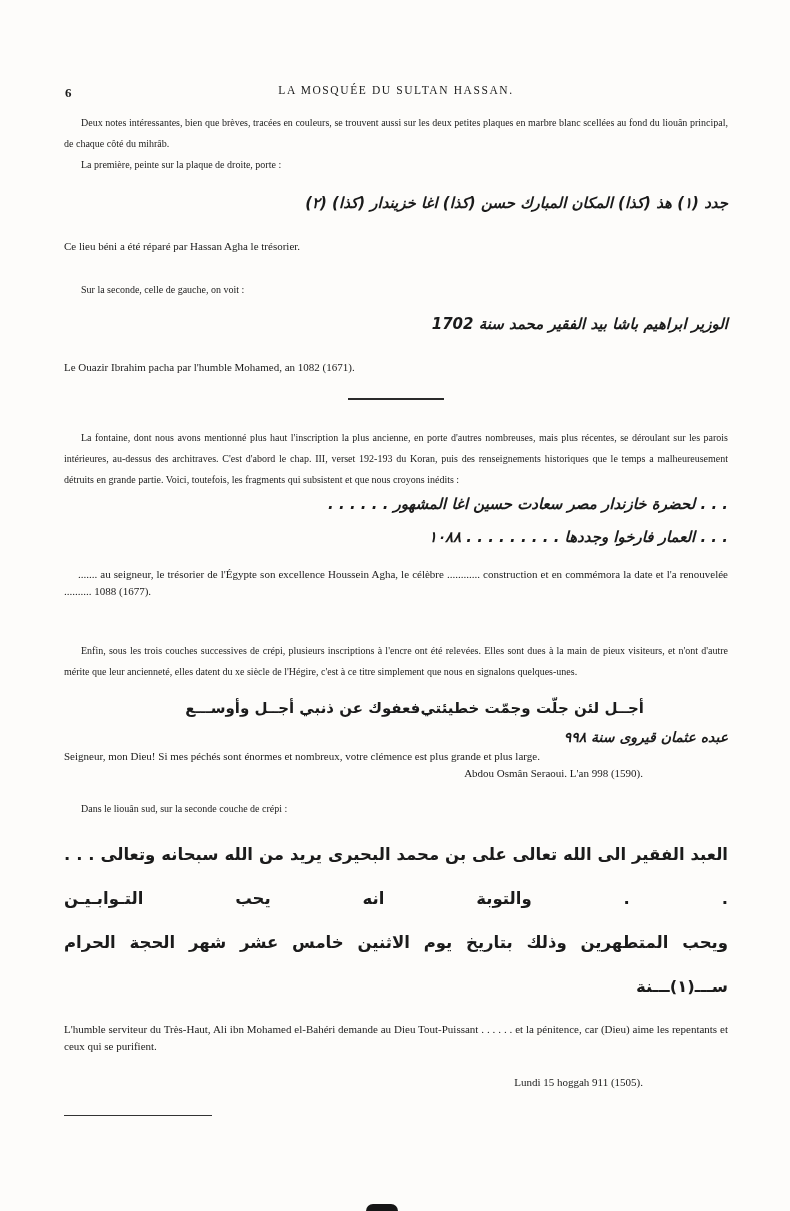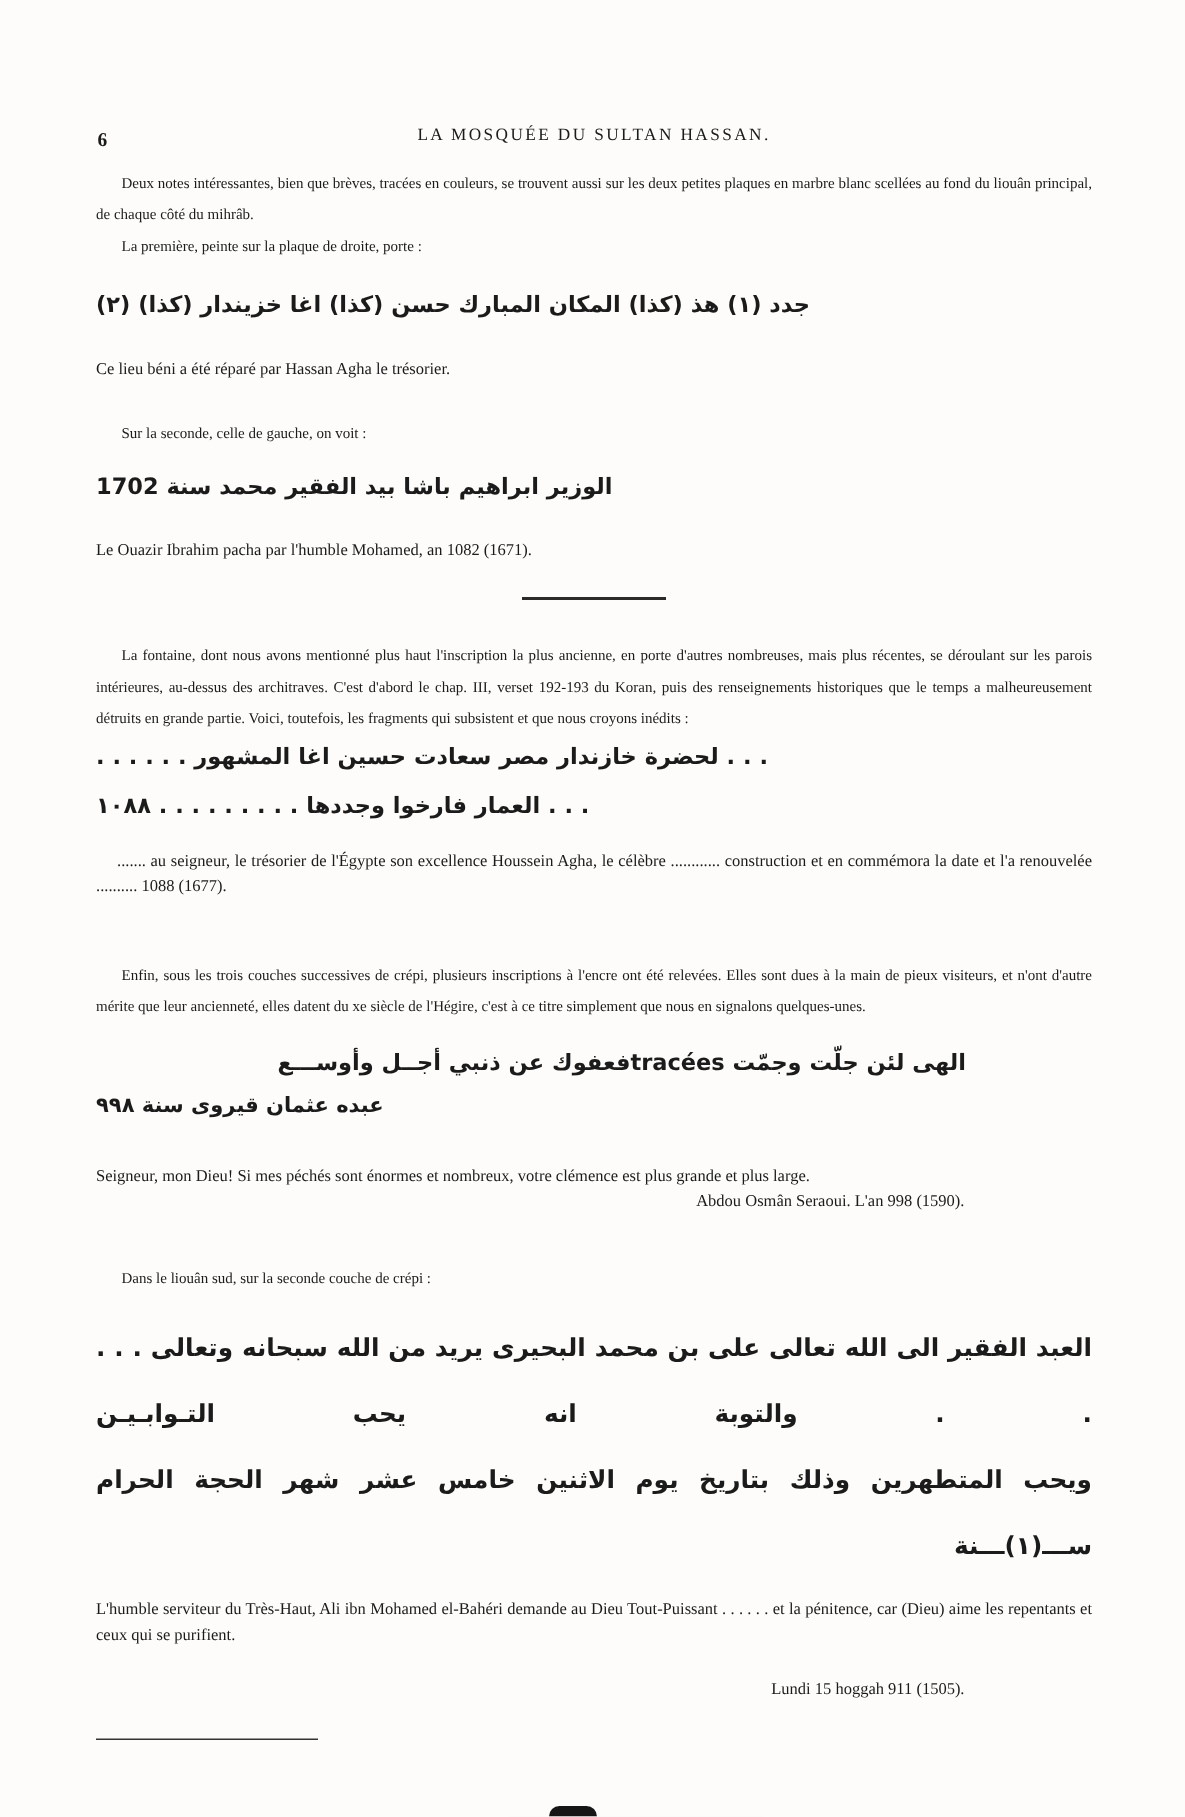--- a/index.html
+++ b/index.html
@@ -19,36 +19,36 @@
     overflow:hidden;
   }
   .page-header { position:relative; height:17px; margin-bottom:11px; }
   .page-number { position:absolute; left:1px; top:1px; font-size:13px; font-weight:bold; letter-spacing:.5px; }
   .running-title { display:block; text-align:center; font-size:11.5px; letter-spacing:1.6px; font-weight:normal; }
 
   .body-par { font-size:10px; line-height:21px; text-align:justify; }
   .indent { text-indent:17px; }
   .p3 { margin-top:24px; }
   .p5 { margin-top:40px; }
-  .p7 { margin-top:32px; }
+  .p7 { margin-top:16px; }
 
   .arabic { font-family:"DejaVu Sans",sans-serif; direction:rtl; unicode-bidi:isolate; font-weight:bold; line-height:21px; }
-  .arabic-center { text-align:left; }
+  .arabic-center { text-align:right;font-style:italic; }
   .a1 { margin-top:18px; font-size:15px; }
   .a2 { margin-top:14px; font-size:15px; }
   .a3 { margin-top:4px; font-size:15px; }
   .a3b { margin-top:12px; font-size:15px; }
 
   .caption { font-size:11px; line-height:17px; }
   .caption.center { text-align:left; }
   .caption.justify { text-align:justify; }
   .c1 { margin-top:24px; }
   .c2 { margin-top:24px; }
   .c3 { margin-top:18px; text-indent:14px; }
-  .c4 { margin-top:28px; }
+  .c4 { margin-top:0; }
   .c5 { margin-top:12px; }
 
   .divider { width:96px; margin:22px auto 27px auto; border-top:2px solid #2a2a2a; }
 
   .poem {
     display:flex; justify-content:space-between;
     direction:rtl;
     width:380px; margin:16px 84px 0 200px;
     font-size:15px;
   }
@@ -93,21 +93,21 @@
   <div class="divider"></div>
 
   <p class="body-par indent">La fontaine, dont nous avons mentionné plus haut l'inscription la plus ancienne, en porte d'autres nombreuses, mais plus récentes, se déroulant sur les parois intérieures, au-dessus des architraves. C'est d'abord le chap. III, verset 192-193 du Koran, puis des renseignements historiques que le temps a malheureusement détruits en grande partie. Voici, toutefois, les fragments qui subsistent et que nous croyons inédits :</p>
   <div class="arabic arabic-center a3">. . . لحضرة خازندار مصر سعادت حسين اغا المشهور . . . . . .</div>
   <div class="arabic arabic-center a3b">. . . العمار فارخوا وجددها . . . . . . . . . ١٠٨٨</div>
   <div class="caption justify c3">....... au seigneur, le trésorier de l'Égypte son excellence Houssein Agha, le célèbre ............ construction et en commémora la date et l'a renouvelée .......... 1088 (1677).</div>
 
   <p class="body-par indent p5">Enfin, sous les trois couches successives de crépi, plusieurs inscriptions à l'encre ont été relevées. Elles sont dues à la main de pieux visiteurs, et n'ont d'autre mérite que leur ancienneté, elles datent du xe siècle de l'Hégire, c'est à ce titre simplement que nous en signalons quelques-unes.</p>
 
   <div class="poem">
-    <span class="arabic hemistich">الهى لئن جلّت وجمّت tracées</span>
+    <span class="arabic hemistich">أجــل لئن جلّت وجمّت خطيئتي</span>
     <span class="arabic hemistich">فعفوك عن ذنبي أجــل وأوســـع</span>
   </div>
   <div class="arabic arabic-center signature">عبده عثمان قيروى سنة ٩٩٨</div>
 
   <div class="caption center c4">Seigneur, mon Dieu! Si mes péchés sont énormes et nombreux, votre clémence est plus grande et plus large.</div>
   <div class="caption attribution attr4">Abdou Osmân Seraoui. L'an 998 (1590).</div>
 
   <p class="body-par indent p7">Dans le liouân sud, sur la seconde couche de crépi :</p>
 
   <div class="arabic arabic-long al1">العبد الفقير الى الله تعالى على بن محمد البحيرى يريد من الله سبحانه وتعالى . . . . . والتوبة انه يحب التـوابـيـن</div>

